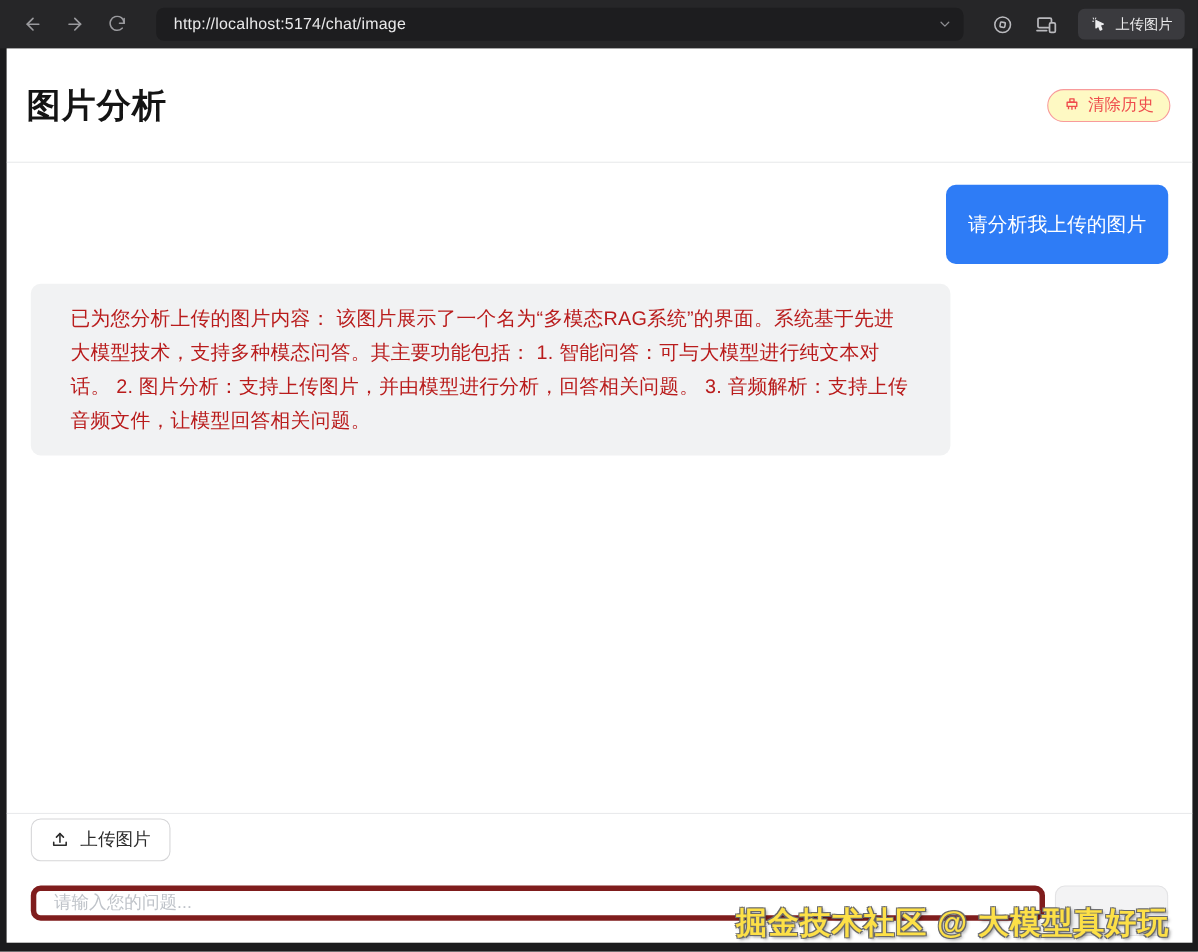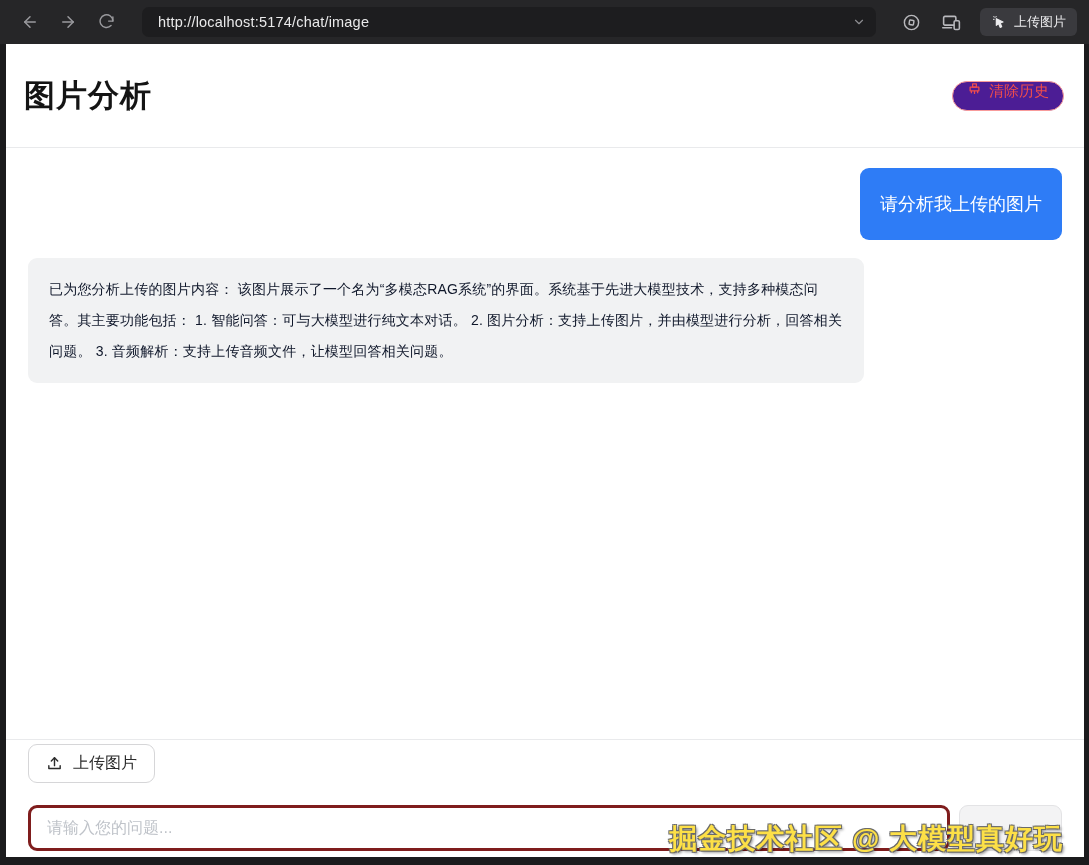--- a/index.html
+++ b/index.html
@@ -91,27 +91,27 @@
     border-bottom: 1px solid #e9eaec;
   }
   .page-title {
     font-size: 31px;
     font-weight: 700;
     color: #141414;
     letter-spacing: 1px;
   }
   .clear-btn {
     display: flex;
-    align-items: flex-start;
+    align-items: center;
     gap: 7px;
     height: 30px;
     padding: 0 14px;
     border: 1px solid #f89b9b;
     border-radius: 15px;
-    background: #4c1d95;
+    background: #fef9c3;
     color: #ef4d4d;
     font-size: 15px;
     cursor: pointer;
     font-family: Liberation Sans, sans-serif;
   }
 
   
   .chat {
     flex: 1 1 auto;
     padding: 20px 22px;
@@ -123,24 +123,24 @@
     color: #ffffff;
     font-size: 18px;
     line-height: 26px;
     padding: 23px 20px;
     border-radius: 9px;
     max-width: 700px;
   }
   .assistant-row { display: flex; justify-content: flex-start; margin-top: 18px; }
   .assistant-bubble {
     background: #f1f2f3;
-    color: #0f172a;
-    font-size: 14px;
+    color: #b91c1c;
+    font-size: 18px;
     line-height: 31px;
-    padding: 16px 21px;
+    padding: 16px 36px;
     border-radius: 9px;
     width: 836px;
     letter-spacing: .2px;
   }
 
   
   .footer {
     flex: 0 0 auto;
     border-top: 1px solid #e9eaec;
     padding: 4px 22px 6px 22px;
@@ -159,22 +159,22 @@
     cursor: pointer;
     font-family: inherit;
   }
   .input-row {
     margin-top: 22px;
     display: flex;
     gap: 9px;
   }
   .question-input {
     flex: 1 1 auto;
-    height: 46px;
-    border: 3px solid #7f1d1d;
+    height: 32px;
+    border: 5px solid #7f1d1d;
     border-radius: 9px;
     padding: 0 16px;
     font-size: 16px;
     color: #333;
     outline: none;
     font-family: inherit;
     background: #fff;
   }
   .question-input::placeholder { color: #bfc3c9; }
   .send-btn {

